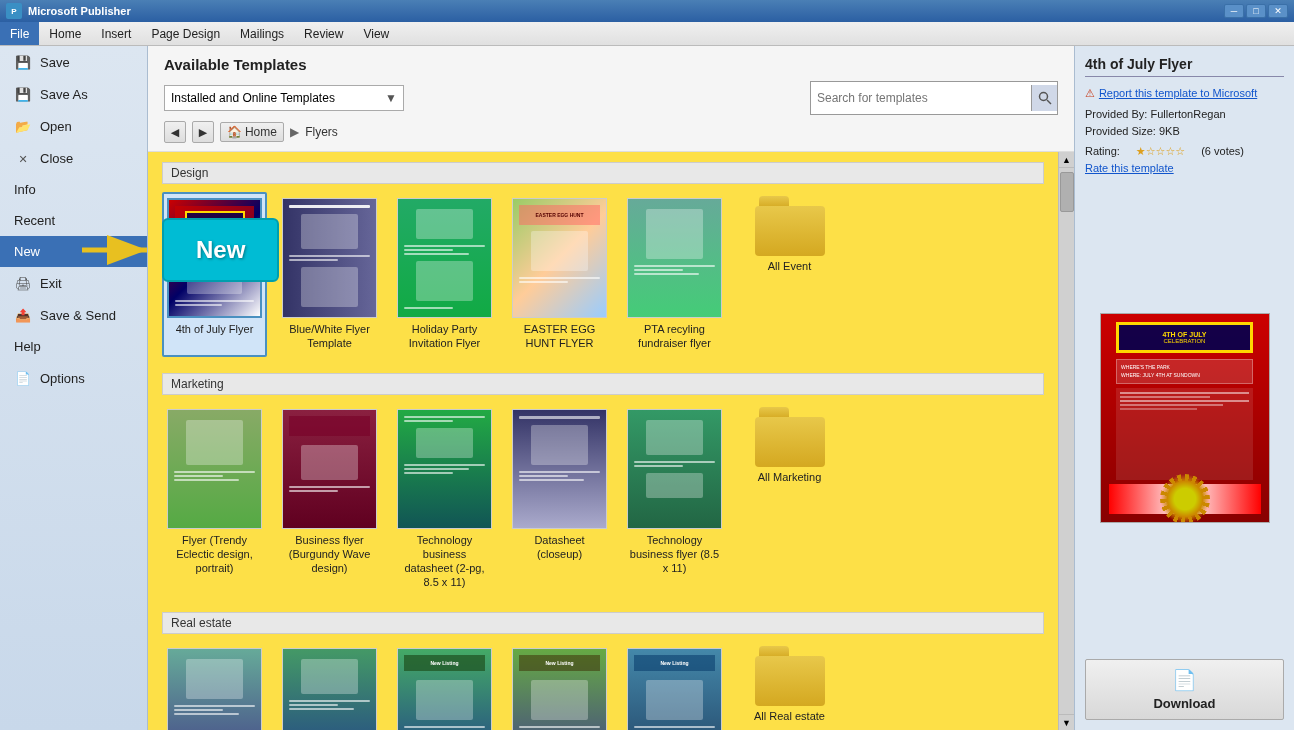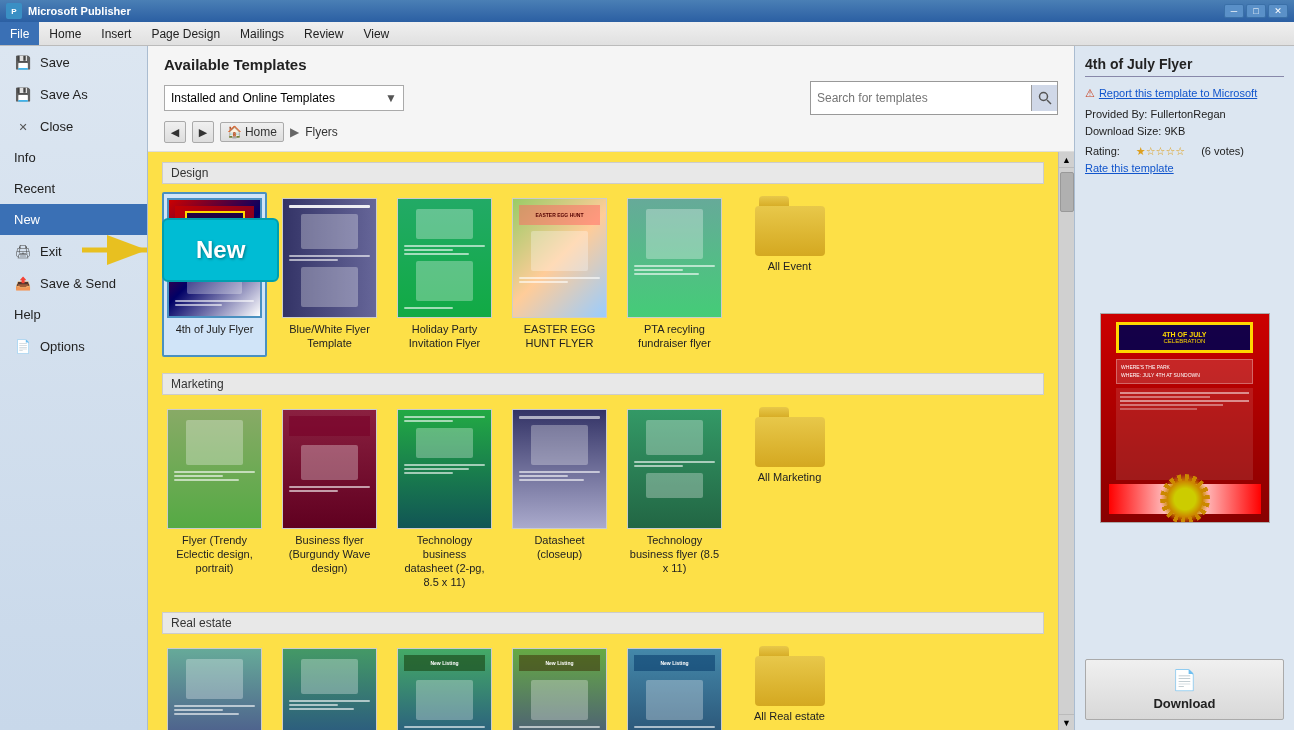--- a/index.html
+++ b/index.html
@@ -157,20 +157,24 @@
   <div class="sidebar">
     <div class="sidebar-item">
       <span class="sidebar-icon save-icon"></span>
       <span>Save</span>
     </div>
     <div class="sidebar-item">
       <span class="sidebar-icon saveas-icon"></span>
       <span>Save As</span>
     </div>
     <div class="sidebar-item">
+      <span class="sidebar-icon open-icon"></span>
+      <span>Open</span>
+    </div>
+    <div class="sidebar-item">
       <span class="sidebar-icon close-icon"></span>
       <span>Close</span>
     </div>
     <div class="sidebar-item">
       <span>Info</span>
     </div>
     <div class="sidebar-item">
       <span>Recent</span>
     </div>
     <div class="sidebar-item active">
@@ -491,21 +495,21 @@
   <div class="right-panel">
     <div class="right-panel-title">4th of July Flyer</div>
     <div class="right-panel-divider"></div>
 
     <div class="right-panel-info">
       <div style="display:flex; align-items:center; gap:4px; margin-bottom:3px;">
         <span style="color:#c84020;">⚠</span>
         <span style="color:#1155cc; text-decoration:underline; cursor:pointer;">Report this template to Microsoft</span>
       </div>
       <div>Provided By: FullertonRegan</div>
-      <div>Download Size: 9KB</div>
+      <div>Provided Size: 9KB</div>
       <div style="display:flex; align-items:center; gap:16px; margin-top:2px;">
         <span>Rating:</span>
         <span class="stars">★☆☆☆☆</span>
         <span>(6 votes)</span>
       </div>
       <div><span class="rate-link">Rate this template</span></div>
     </div>
 
     <div class="preview-container">
       <div class="preview-thumb">

